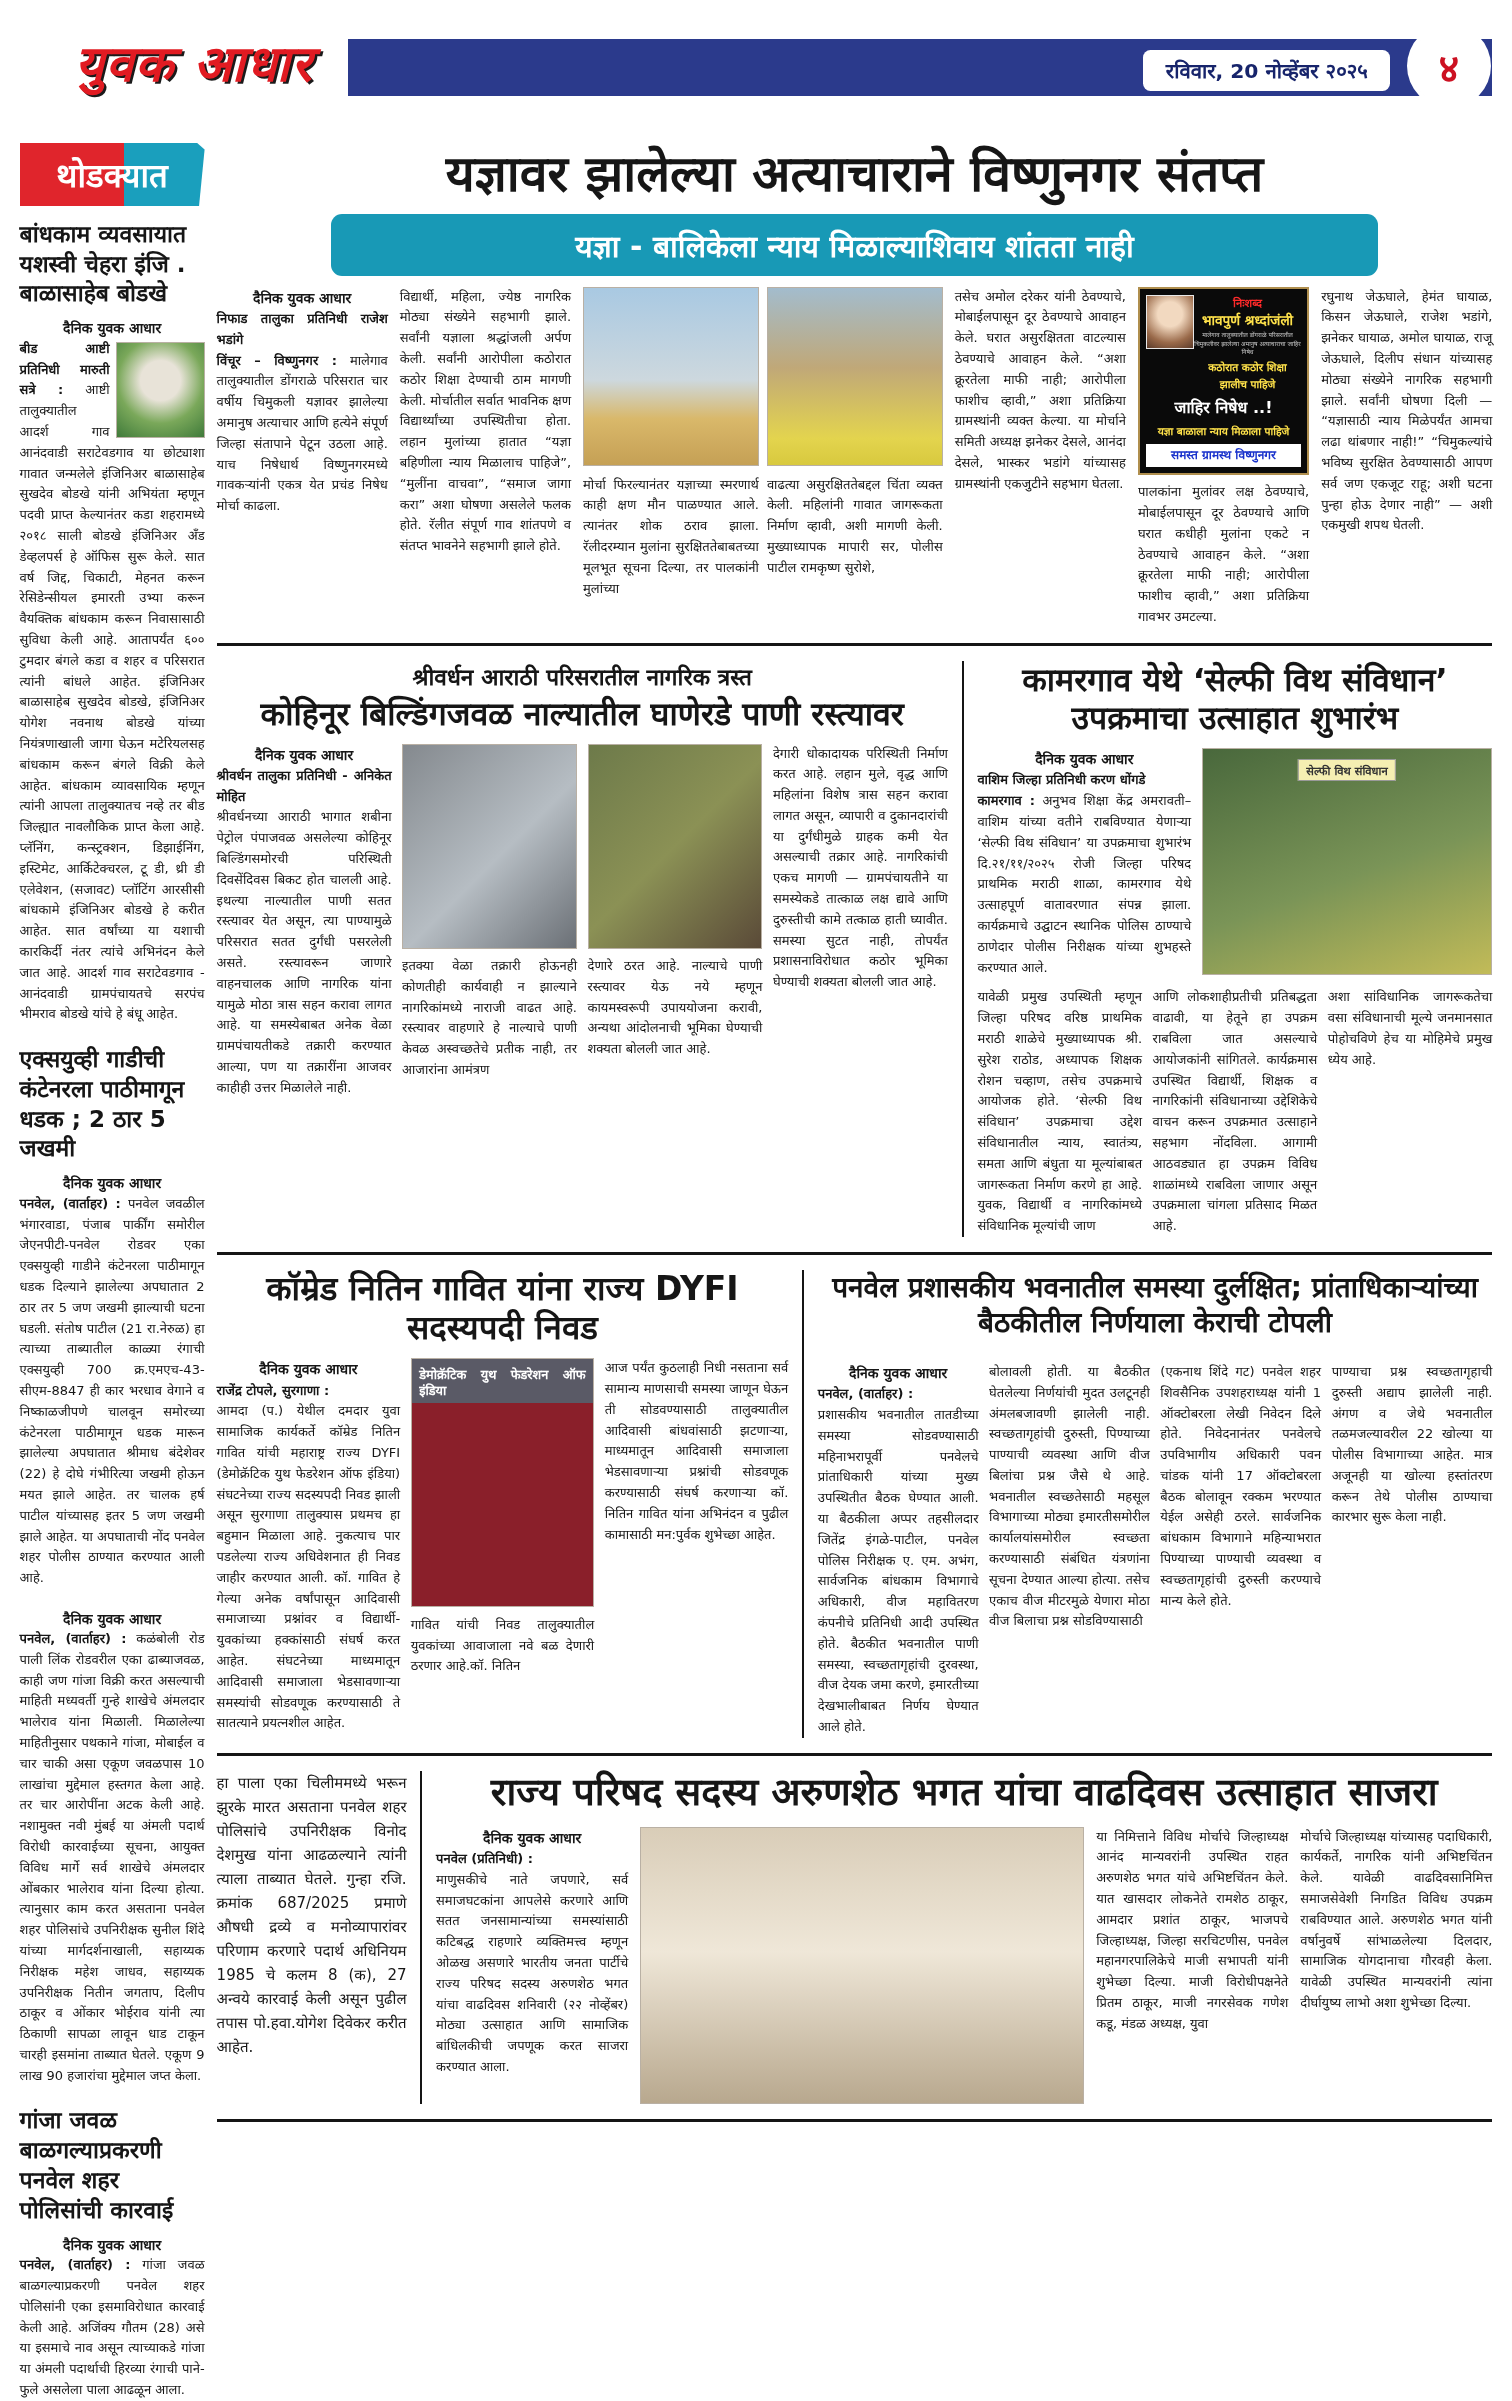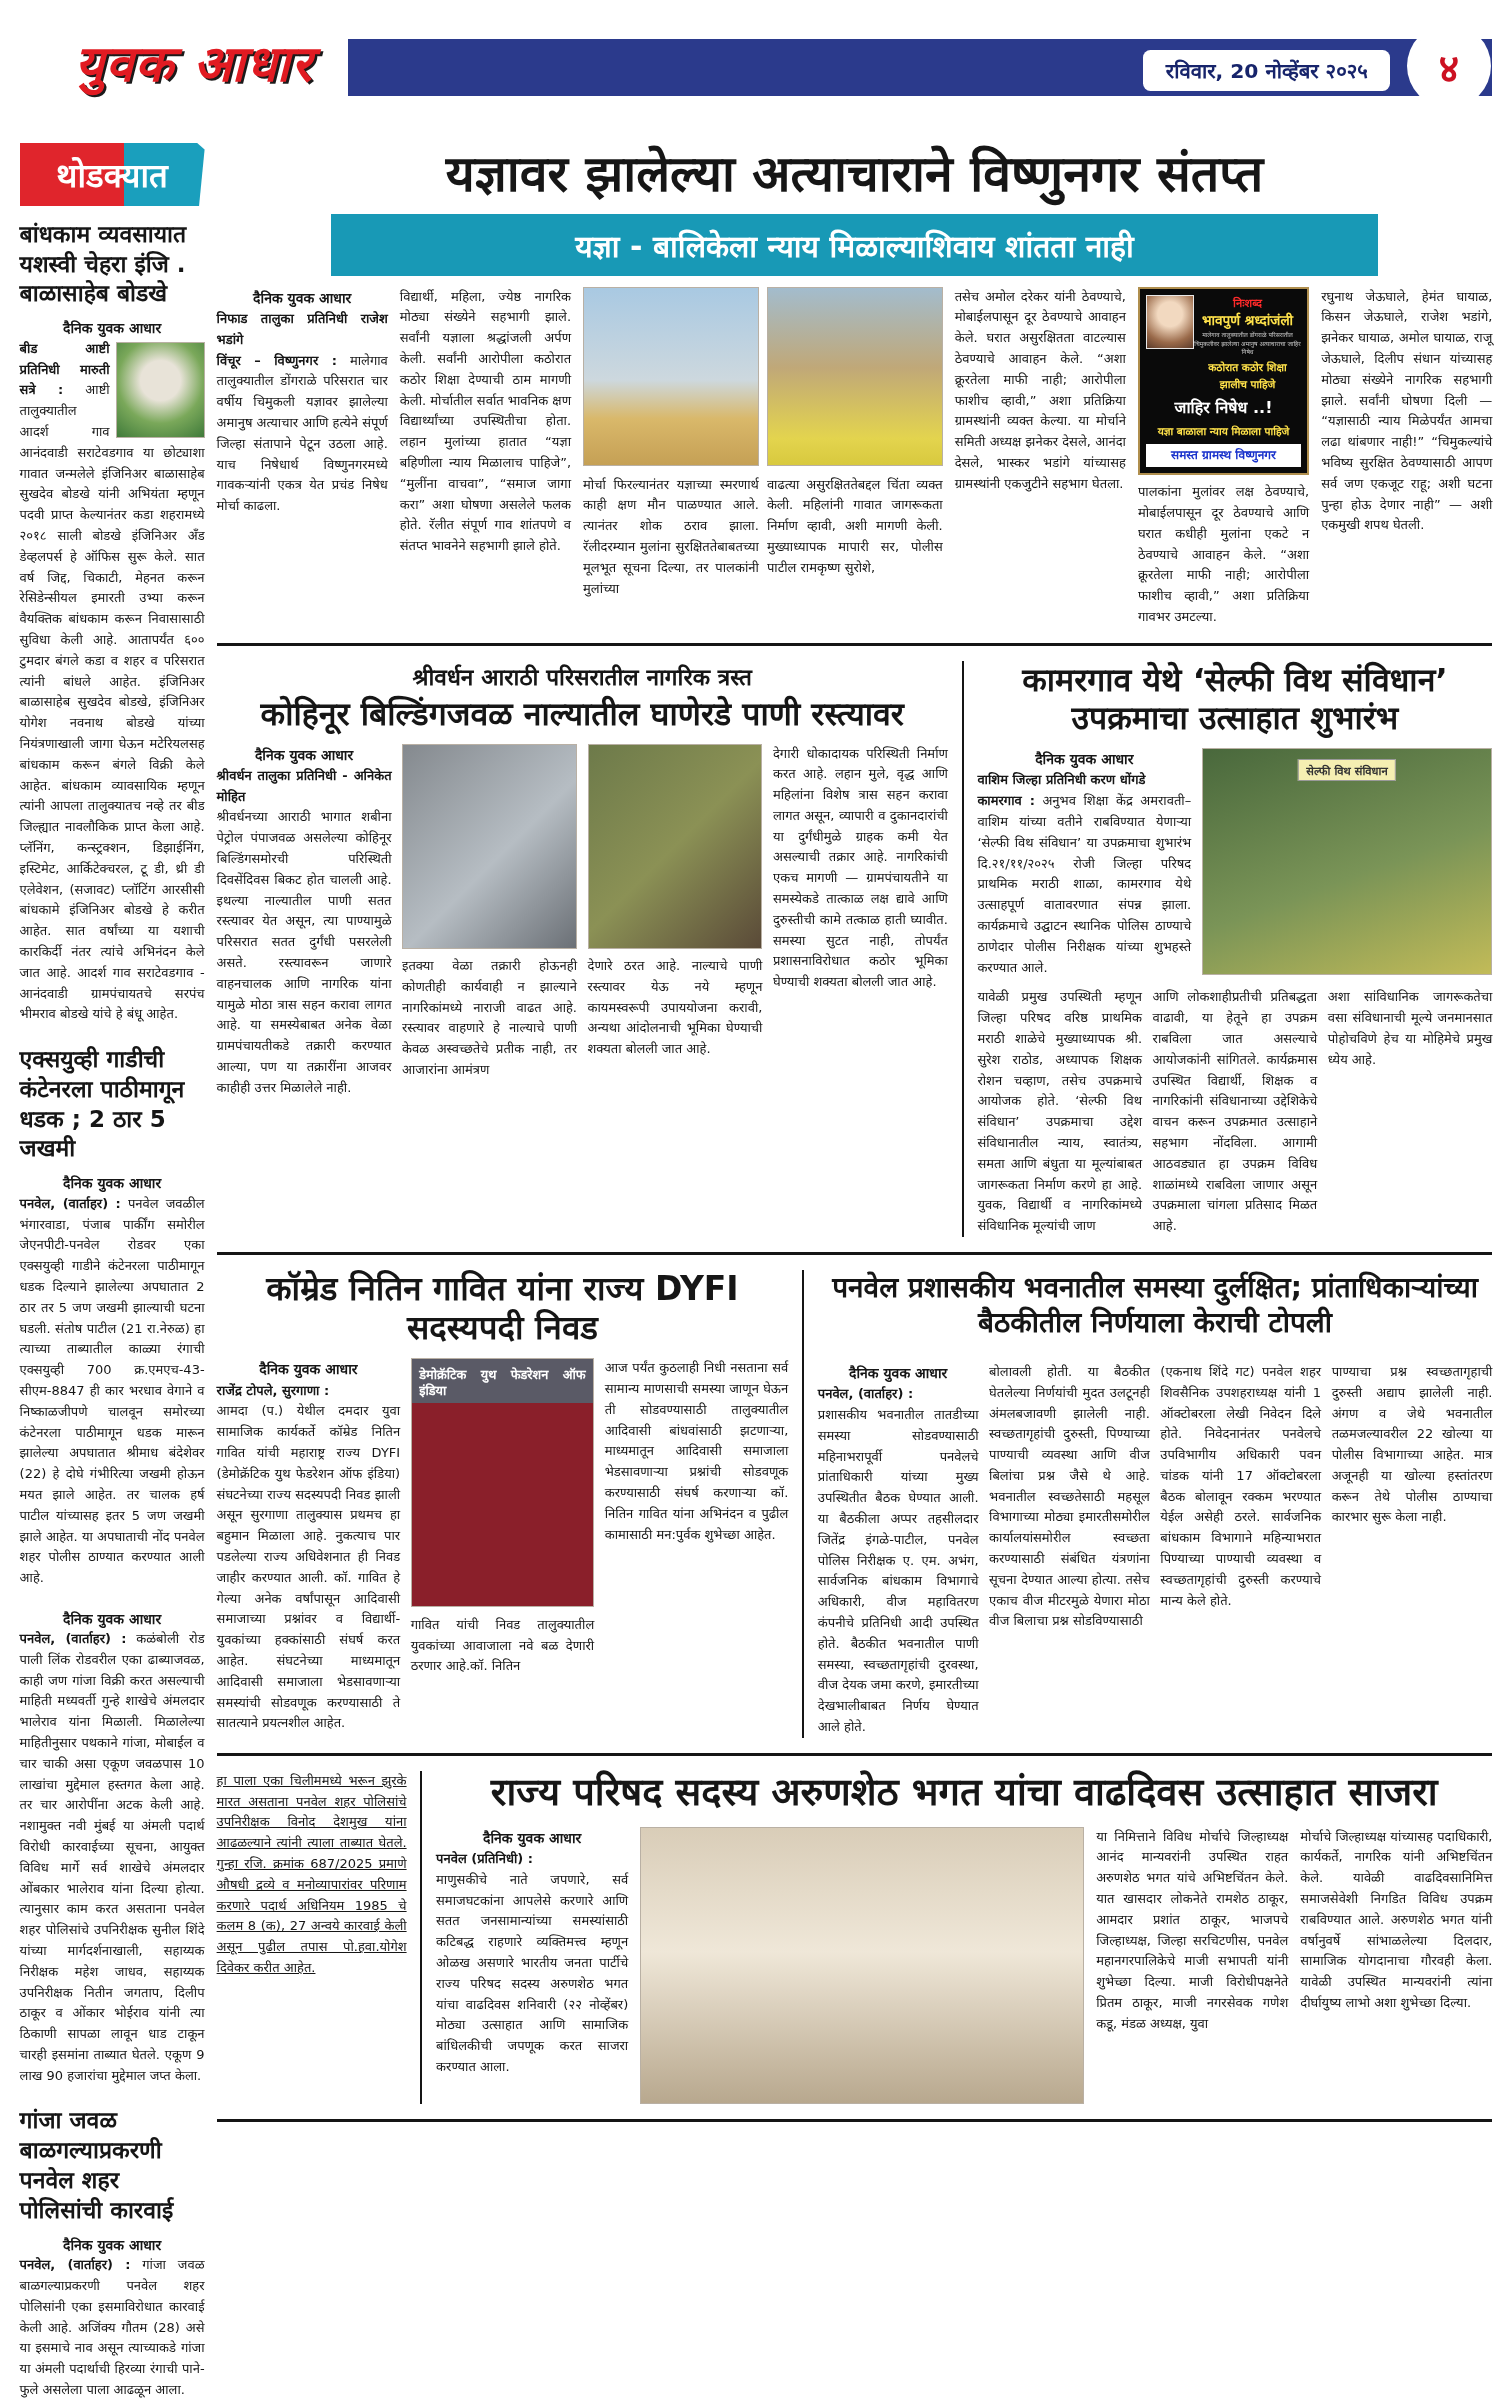--- a/index.html
+++ b/index.html
@@ -83,21 +83,21 @@
   .p-red { color:#ff2a2a; font-size:11.3px; font-weight:bold; }
   .p-yellow { color:#ffe24a; font-size:13.6px; font-weight:bold; line-height:1.15; }
   .p-small { color:#cccccc; font-size:6px; line-height:1.4; margin:3px 0; }
   .p-white { color:#ffffff; font-size:16px; font-weight:bold; margin-top:1.5px; }
   .p-strip { background:#ffffff; color:#1a33cc; font-weight:bold; font-size:12px; text-align:center; margin-top:4.5px; padding:1.5px 0; }
   .p-claim { color:#ffe24a; font-size:10.5px; font-weight:bold; text-align:center; margin-top:3px; }
   
   .lead-headline { font-size:50px; font-weight:bold; text-align:center; line-height:1.12; margin-top:3px; }
   .lead-subhead {
     margin:12px auto 4.5px auto; background:#1899b6; color:#ffffff; width:82%;
-    text-align:center; font-size:30px; font-weight:bold; padding:10.5px 7.5px;
+    text-align:center; font-size:30px; font-weight:bold; padding:10.5px 7.5px;border-radius:11px;
   }
   .lead-cols { display:flex; gap:12px; margin-top:10.5px; }
   .lead-photo-col { flex:2.1; min-width:0; }
   .lead-photos { display:flex; gap:7.5px; }
   .lead-photos .photo { flex:1; height:179px; }
   .photo-sub { display:flex; gap:8px; margin-top:9px; }
   
   .band { display:flex; gap:13.6px; align-items:stretch; }
   .story-shriv { flex:1.42; min-width:0; }
   .story-kamar { flex:1; min-width:0; }
@@ -111,21 +111,21 @@
   .kamar-bottom { display:flex; gap:10.5px; margin-top:9px;justify-content:space-between; }
   
   .story-dyfi { flex:1; min-width:0; }
   .story-bhavan { flex:1.18; min-width:0; }
   .dyfi-head { font-size:33px; font-weight:bold; text-align:center; line-height:1.18; margin-bottom:10.5px; }
   .dyfi-cols { display:flex; gap:10.5px; }
   .dyfi-cols .photo { height:249px; margin-bottom:7.5px; }
   .bhavan-head { font-size:28px; font-weight:bold; text-align:center; line-height:1.25; margin-bottom:22px; }
   .bhavan-cols { display:flex; gap:10.5px; }
   
-  .ganja-col2 { width:190px; flex:none; font-size:13px; line-height:1.6; text-align:justify;text-decoration:underline; }
+  .ganja-col2 { width:190px; flex:none; font-size:15px; line-height:1.6; text-align:justify; }
   .story-birthday { flex:1; min-width:0; }
   .bday-head { font-size:38px; font-weight:bold; text-align:center; line-height:1.15; margin-bottom:12px; }
   .bday-cols { display:flex; gap:12px; }
   .bday-cols .photo { flex:2.3; height:277px; }
 </style>
 </head>
 <body>
 
 <div class="page">
 

